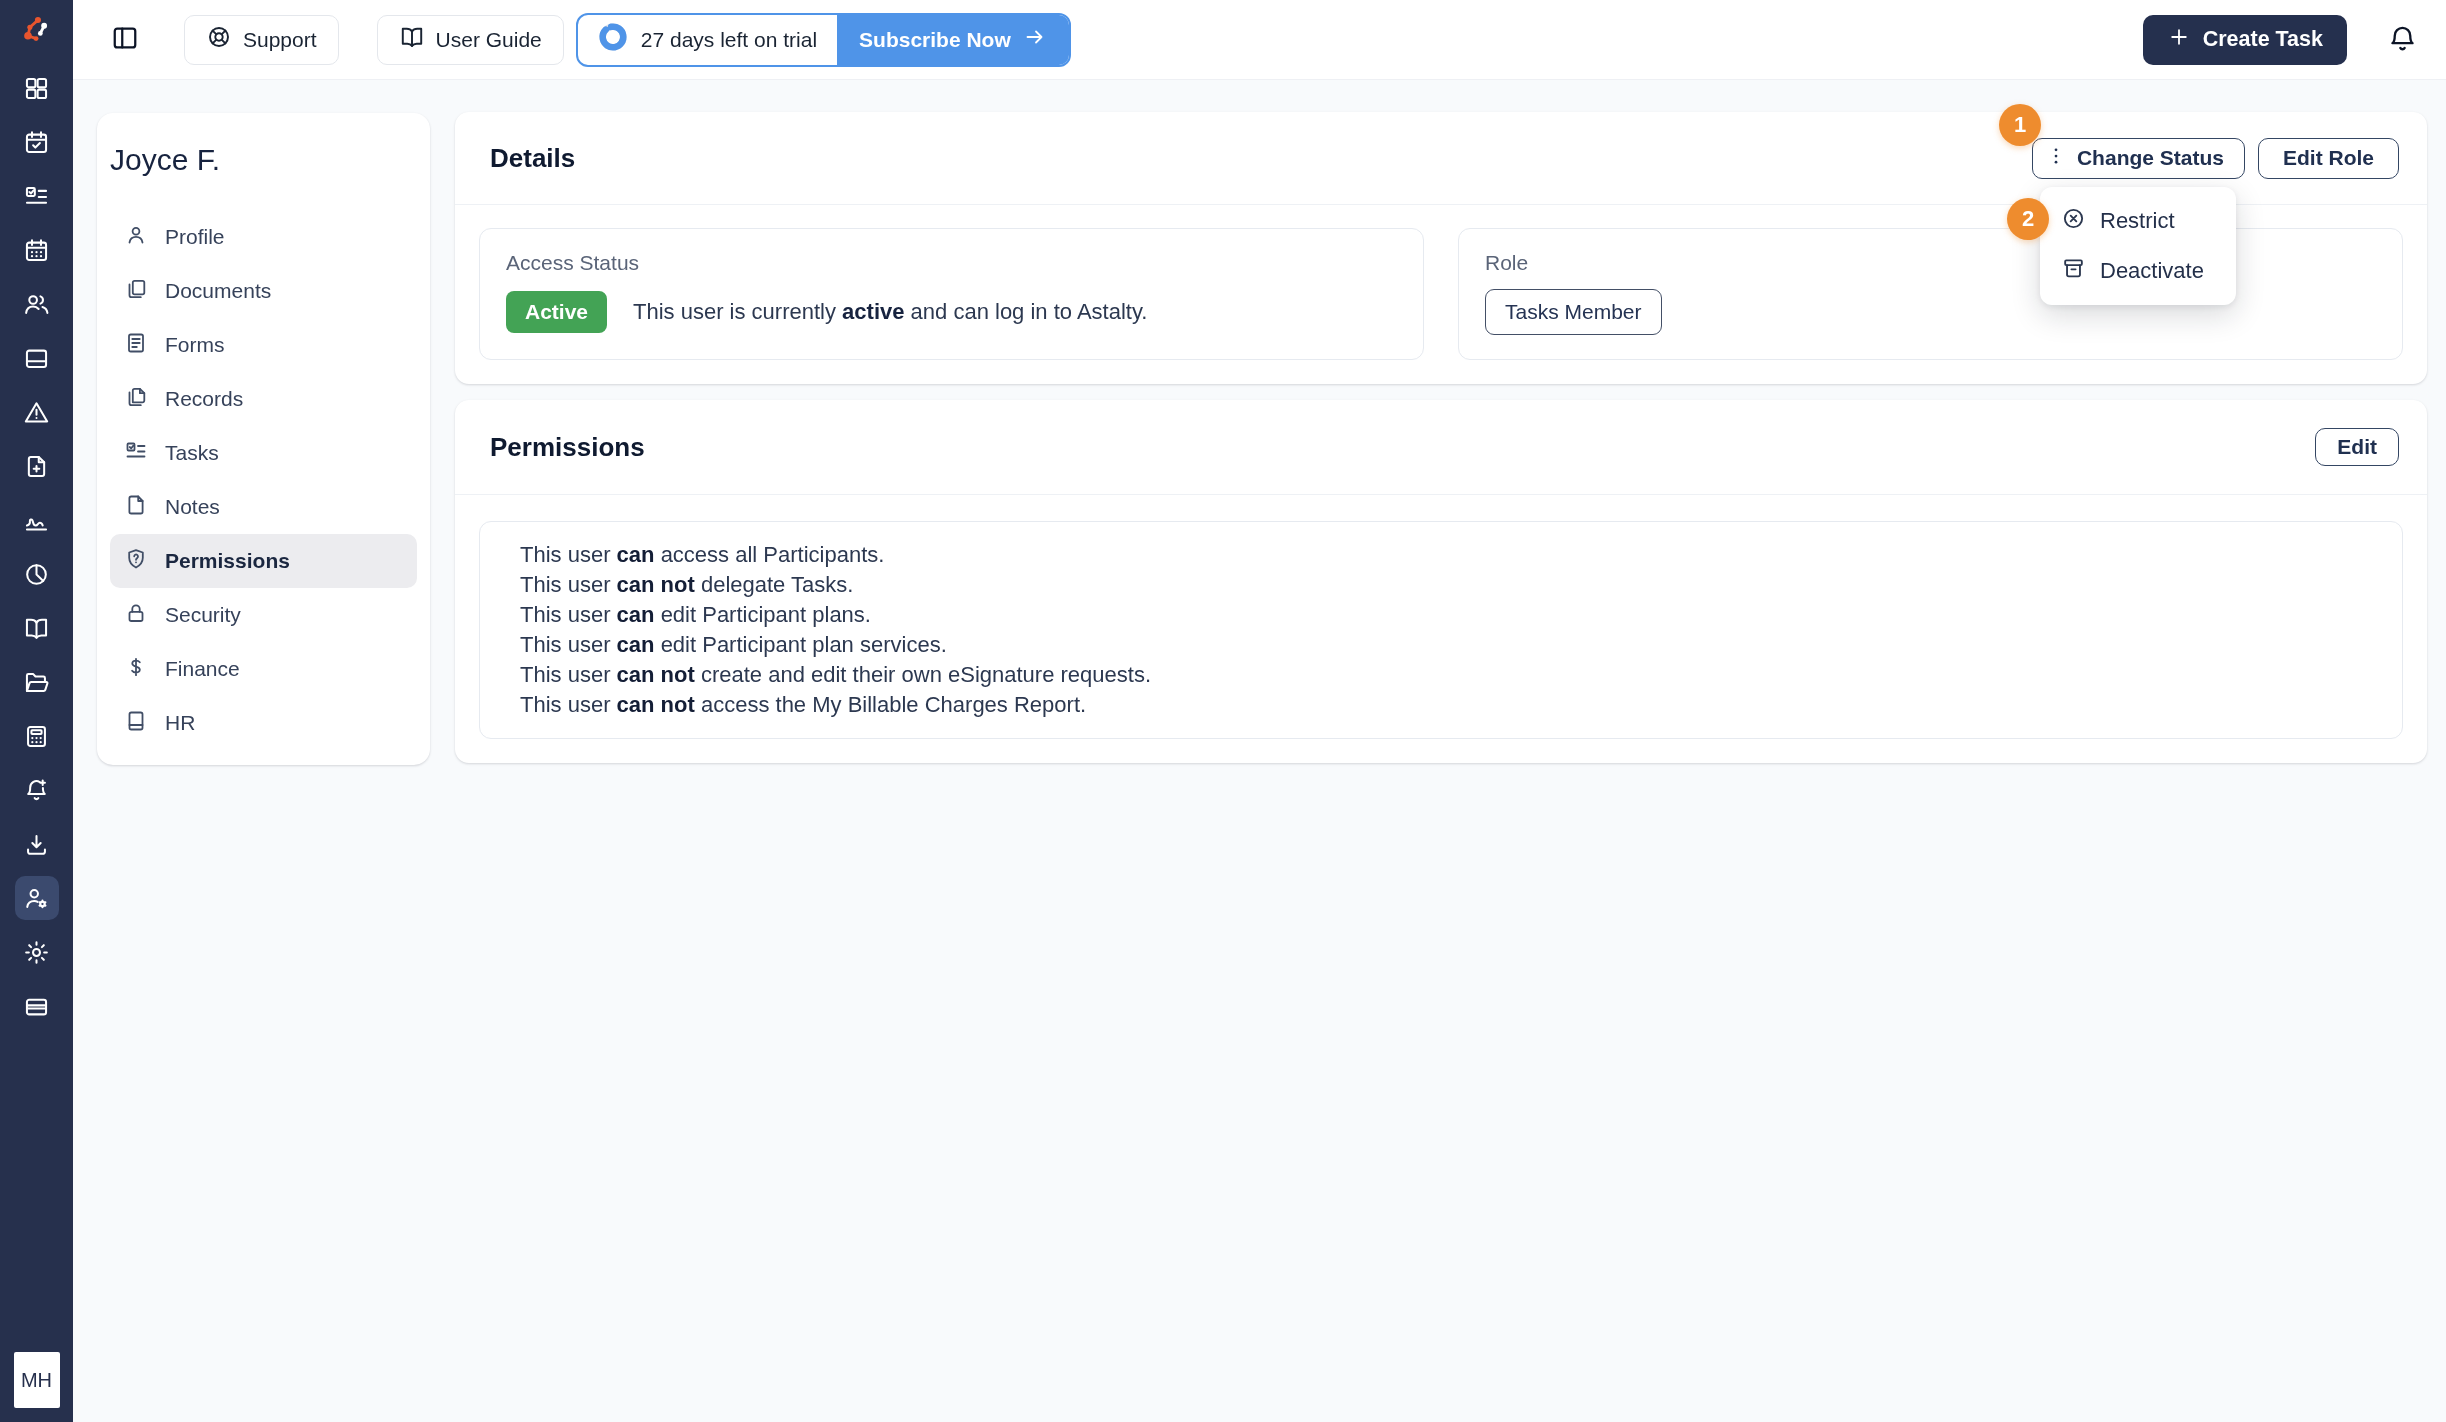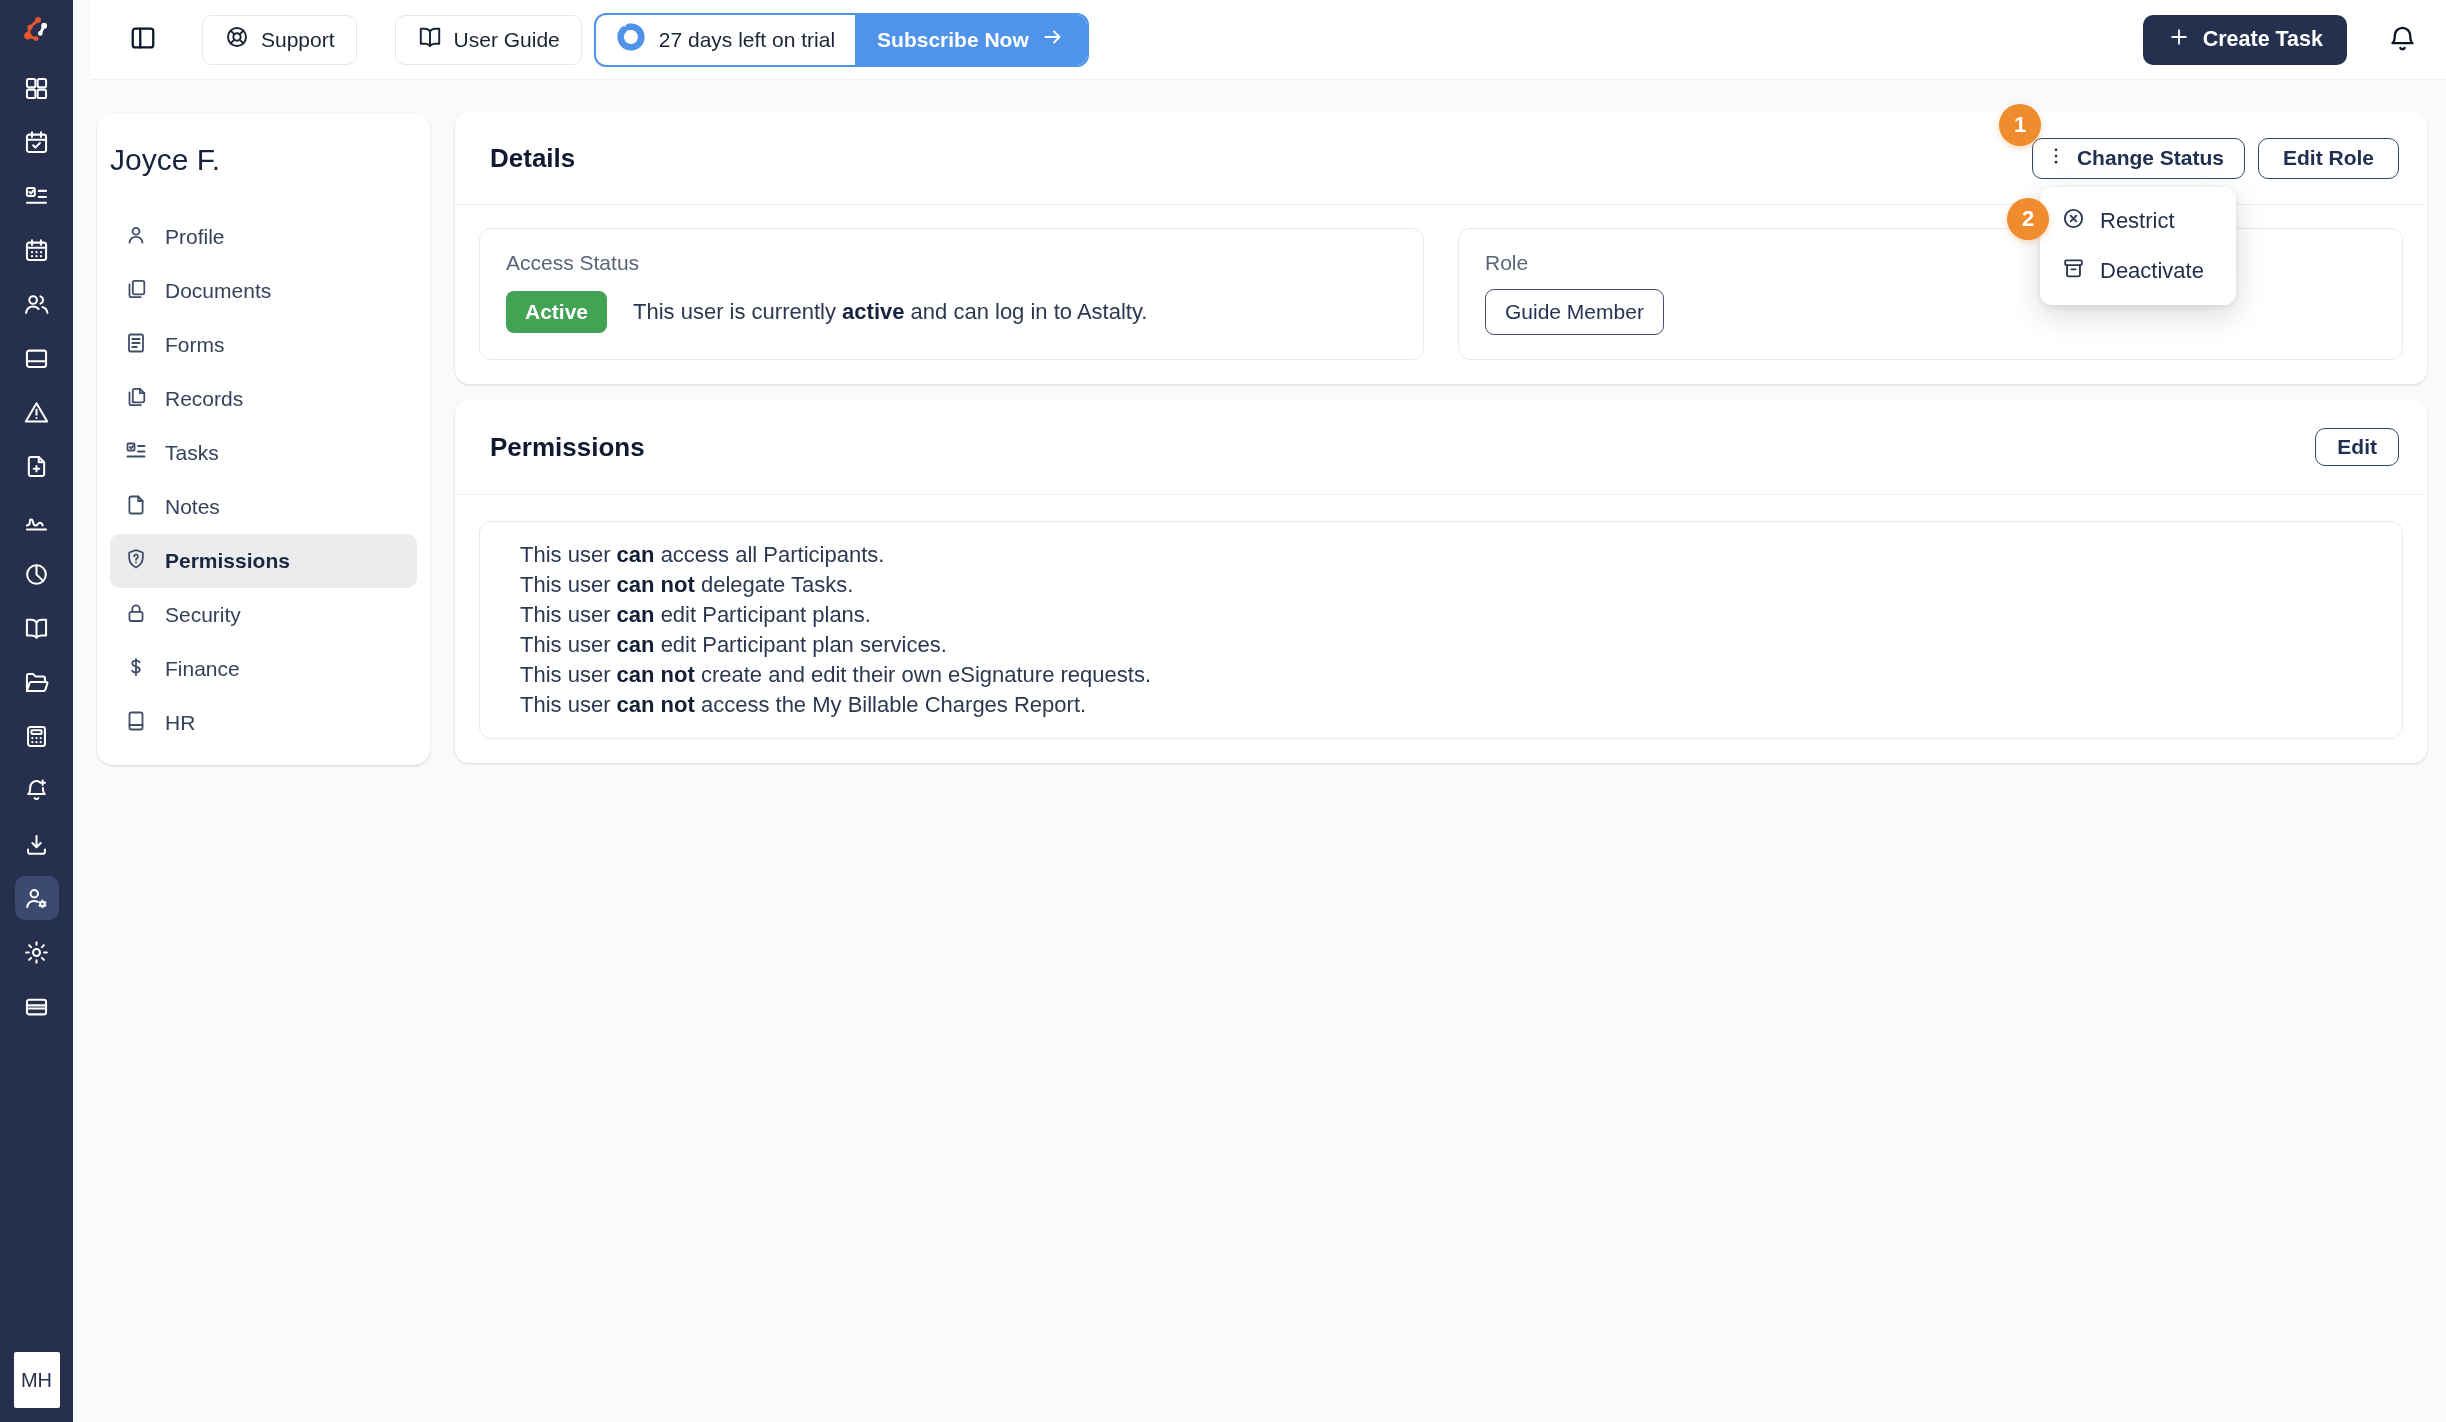--- a/index.html
+++ b/index.html
@@ -18,21 +18,21 @@
   .rail-btn svg { width: 27px; height: 27px; }
   .rail-btn.selected { background: #3b4a6e; }
   .rail-spacer { flex: 1; }
   .rail-avatar { width: 46px; height: 56px; background: #ffffff; border-radius: 2px; color: #26304d;
                  display: flex; align-items: center; justify-content: center; font-size: 20px;
                  font-weight: 500; margin-bottom: 14px; cursor: pointer; }
 
   
   .topbar { position: absolute; left: 73px; top: 0; right: 0; height: 80px; background: #ffffff;
             border-bottom: 1px solid #eef0f4; display: flex; align-items: center;
-            padding: 0 28px 0 37px; z-index: 5; margin-left: 18px; }
+            padding: 0 28px 0 37px; z-index: 5; }
   .icon-btn { background: none; border: none; color: #0c1426; display: flex; align-items: center;
               justify-content: center; cursor: pointer; }
   .icon-btn svg { width: 30px; height: 30px; }
   .tb-btn { height: 50px; border: 1px solid #e4e7ec; border-radius: 10px; background: #fff;
             display: inline-flex; align-items: center; gap: 11px; padding: 0 21px;
             font-size: 21px; font-weight: 500; color: #1a2433; cursor: pointer;
             font-family: inherit; }
   .tb-btn svg { width: 26px; height: 26px; color: #1a2433; }
   .tb-support { margin-left: 44px; }
   .tb-guide { margin-left: 38px; }
@@ -425,21 +425,21 @@
     <div class="details-body">
       <div class="info-card">
         <div class="info-label">Access Status</div>
         <div class="status-row">
           <span class="badge-active">Active</span>
           <span class="rich-text" id="status-description"><span>This user is currently </span><b>active</b><span> and can log in to Astalty.</span></span>
         </div>
       </div>
       <div class="info-card">
         <div class="info-label">Role</div>
-        <span class="role-chip">Guide Member</span>
+        <span class="role-chip">Tasks Member</span>
       </div>
     </div>
   </section>
 
   <section class="main-card permissions-card">
     <div class="card-header">
       <div class="card-title">Permissions</div>
       <div class="header-actions">
         <button class="outline-btn btn-edit">
           <span>Edit</span>

